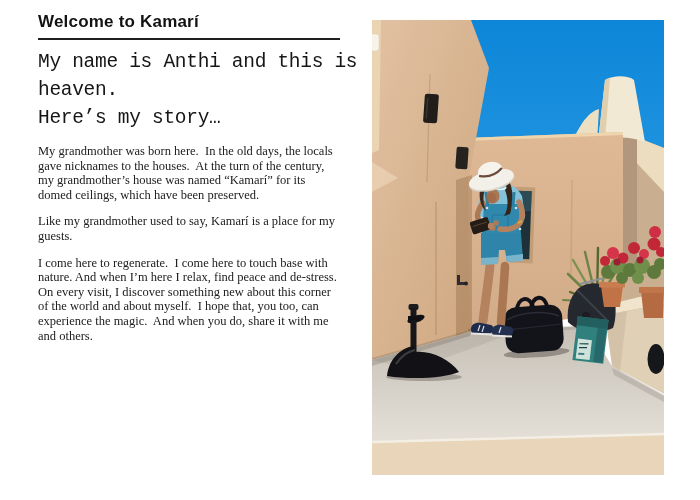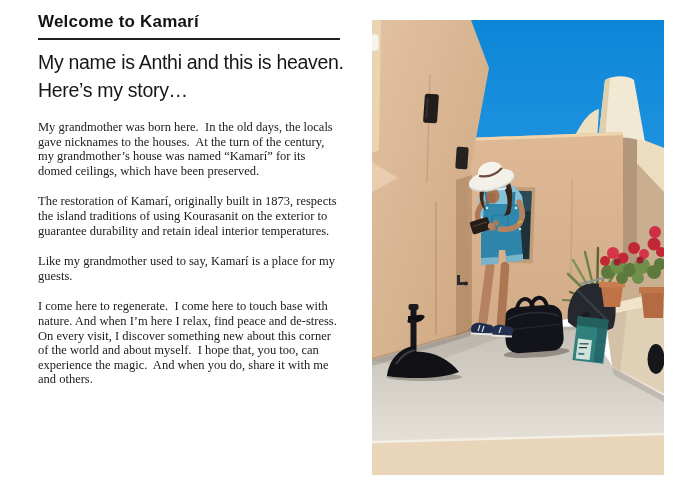--- a/index.html
+++ b/index.html
@@ -2,41 +2,40 @@
 <html><head>
 <meta charset="utf-8">
 <style>
   html,body{margin:0;padding:0;background:#ffffff;}
   .page{position:relative;width:700px;height:500px;background:#ffffff;overflow:hidden;
         font-family:"Liberation Serif",serif;}
   .text-col{position:absolute;left:38px;top:12px;width:302px;}
   .title{font-family:"Liberation Sans",sans-serif;font-weight:700;font-size:17px;
          letter-spacing:.2px;color:#131313;margin:0 0 6px 0;}
   .rule{border:none;border-top:2px solid #1f1f1f;margin:0 0 8px 0;width:100%;}
-  .subtitle{font-family:Liberation Sans, sans-serif;font-weight:400;font-size:19.5px;
+  .subtitle{font-family:Liberation Mono, monospace;font-weight:400;font-size:19.5px;
             letter-spacing:-.3px;line-height:28px;color:#161616;margin:0 0 12px 0;
             white-space:pre-line;width:334px;}
-  .story p{font-size:12.5px;line-height:14.6px;color:#202020;margin:16px 0 12px 0;
+  .story p{font-size:12.5px;line-height:14.6px;color:#202020;margin:4px 0 12px 0;
            white-space:pre-wrap;}
   .photo{position:absolute;left:372px;top:20px;width:292px;height:455px;overflow:hidden;}
   .photo svg{display:block;}
 </style>
 </head>
 <body>
 
 <div class="page">
 
   <div class="text-col">
     <h1 class="title">Welcome to Kamarí</h1>
     <hr class="rule">
     <h2 class="subtitle">My name is Anthi and this is heaven.
 Here’s my story…</h2>
     <div class="story">
       <p>My grandmother was born here.  In the old days, the locals gave nicknames to the houses.  At the turn of the century, my grandmother’s house was named “Kamarí” for its domed ceilings, which have been preserved.</p>
-      <p>The restoration of Kamarí, originally built in 1873, respects the island traditions of using Kourasanit on the exterior to guarantee durability and retain ideal interior temperatures.</p>
       <p>Like my grandmother used to say, Kamarí is a place for my guests.</p>
       <p>I come here to regenerate.  I come here to touch base with nature. And when I’m here I relax, find peace and de-stress. On every visit, I discover something new about this corner of the world and about myself.  I hope that, you too, can experience the magic.  And when you do, share it with me and others.</p>
     </div>
   </div>
 
   <div class="photo">
     <svg width="292" height="455" viewBox="0 0 292 455" xmlns="http://www.w3.org/2000/svg">
       <defs>
         <linearGradient id="skyG" x1="0" y1="0" x2="0" y2="1">
           <stop offset="0" stop-color="#0d86d8"></stop>

